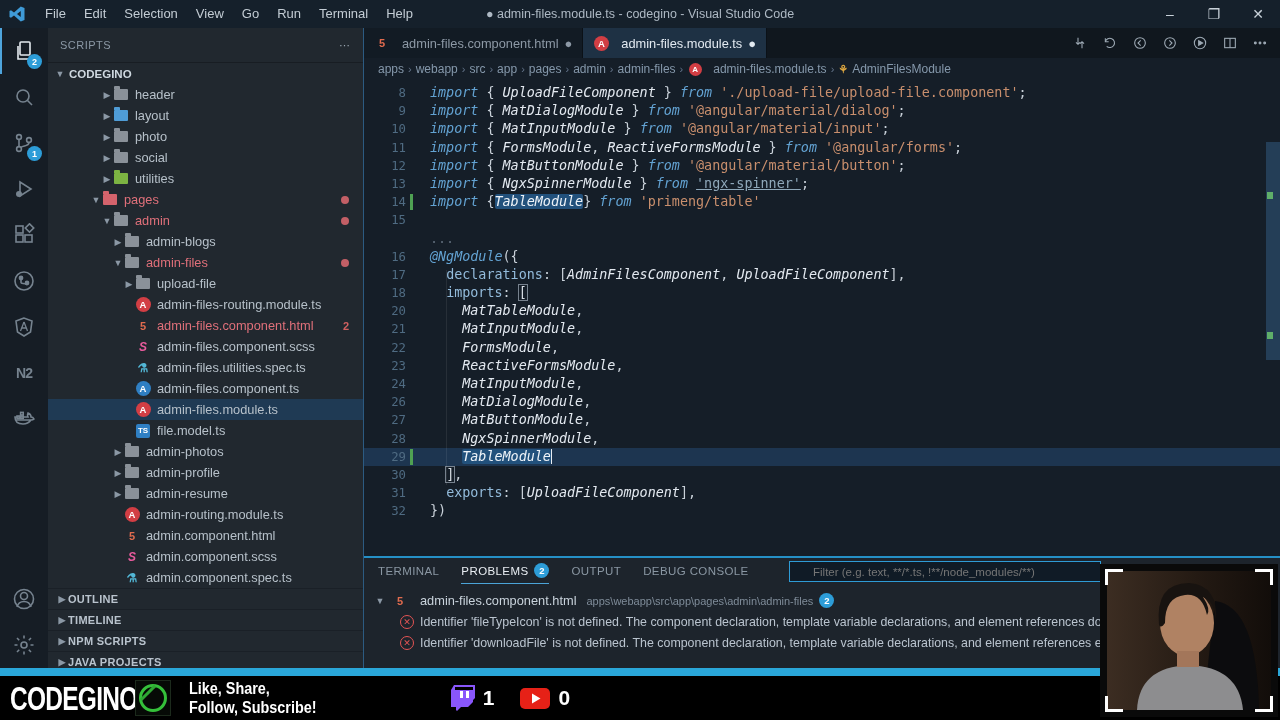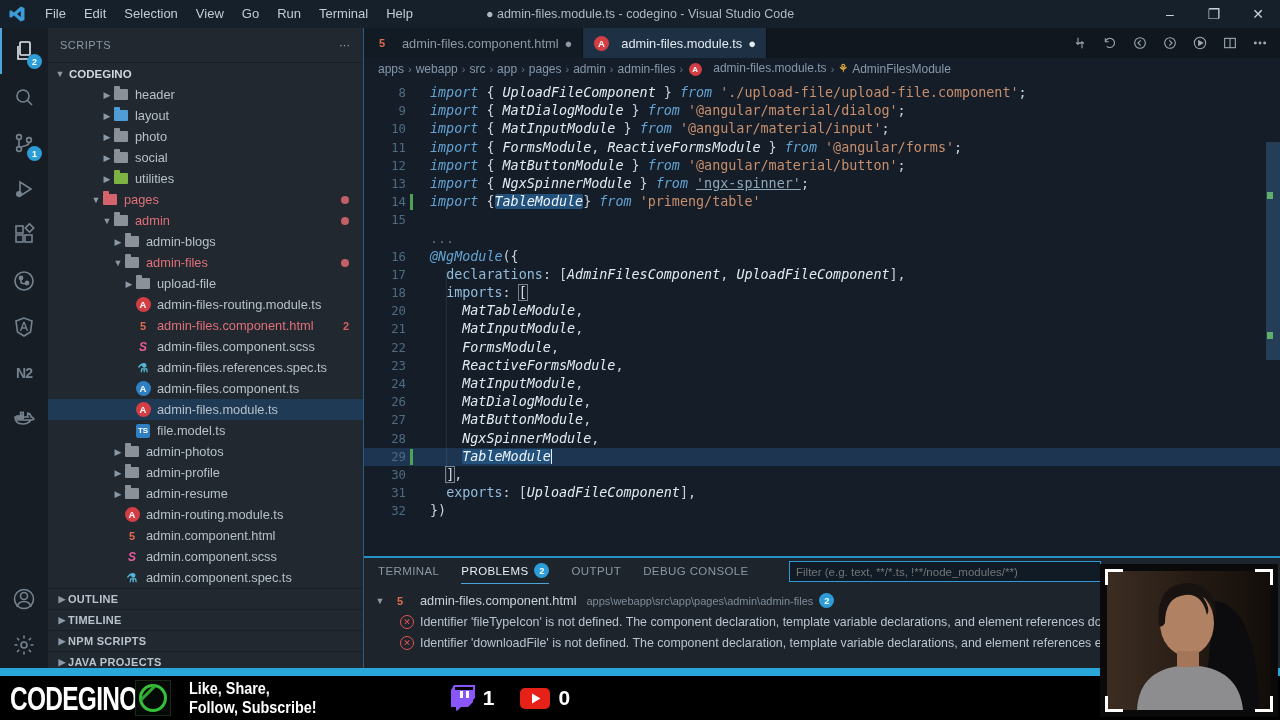--- a/index.html
+++ b/index.html
@@ -58,21 +58,21 @@
 
   
   #editor-group { flex:1; display:flex; flex-direction:column; background:#151e28; min-width:0; }
   #tabbar { height:30px; background:#10171e; display:flex; align-items:stretch; position:relative; }
   .tab { display:flex; align-items:center; padding:0 10px; gap:6px; font-size:12.8px; color:#8d99a6; background:#121b24; border-right:1px solid #0b1117; cursor:pointer; }
   .tab.active { background:#1e3144; color:#e3eaf1; }
   .tab .dirty { font-size:13px; }
   #tab-actions { margin-left:auto; display:flex; align-items:center; gap:14px; padding-right:12px; color:#9fabb6; }
   #tab-actions svg { width:16px; height:16px; }
   #breadcrumbs { height:22px; display:flex; align-items:center; padding-left:14px; color:#8598ab; font-size:12px; gap:4px; background:#151e28; white-space:nowrap; }
-  .crumb { display:flex; gap:4px; cursor:pointer; }
+  .crumb { display:flex; align-items:center; gap:4px; cursor:pointer; }
   .crumb-sep { color:#64748a; font-size:11px; }
   .crumb .i-circle { width:13px; height:13px; font-size:8px; }
   .i-symbol { color:#dba53f; font-weight:bold; font-size:11px; }
 
   
   #code { flex:1; position:relative; font-family:"DejaVu Sans Mono", monospace; font-size:13.4px; padding-top:4px; overflow:hidden; border-bottom:2px solid #2590c6; }
   .code-line { height:18.2px; line-height:18.2px; display:flex; position:relative; white-space:pre; }
   .code-line.current { background:#1d3550; }
   .gutter { width:46px; flex:none; text-align:right; color:#4f6b82; font-size:12.3px; padding-right:4px; }
   .modbar { position:absolute; left:46px; top:1px; bottom:1px; width:3px; background:#4fa153; }
@@ -91,21 +91,21 @@
   #scrollbar { position:absolute; right:0; top:0; bottom:0; width:14px; }
   #scroll-thumb { position:absolute; right:0; width:14px; background:#27445f; opacity:.85; }
   .ruler-mark { position:absolute; left:1px; width:6px; height:7px; background:#5fae69; }
 
   
   #panel { height:110px; background:#1d242c; position:relative; }
   #panel-tabs { height:26px; display:flex; align-items:center; padding-left:14px; gap:22px; font-size:11.5px; letter-spacing:.4px; color:#8a97a3; }
   .ptab { display:flex; align-items:center; gap:6px; height:26px; cursor:pointer; }
   .ptab.active { color:#e8edf2; border-bottom:1px solid #4ba4d8; }
   .ptab-badge { background:#2d9dd8; color:#fff; border-radius:8px; min-width:15px; height:15px; font-size:9.5px; display:flex; align-items:center; justify-content:center; font-weight:bold; }
-  #filter-box { position:absolute; left:425px; top:3px; width:312px; height:21px; background:#101b26; border:1px solid #2e9bd6; color:#7a8a98; font-size:11.5px; padding:0 6px; font-family:"Liberation Sans", sans-serif; }
+  #filter-box { position:absolute; left:425px; top:3px; width:312px; height:21px; background:#101b26; border:1px solid #2e9bd6; color:#7a8a98; font-size:11.5px; padding:0 23px; font-family:"Liberation Sans", sans-serif; }
   #problems { padding:6px 0 0 10px; }
   .prob-row { height:21px; display:flex; align-items:center; gap:6px; white-space:nowrap; overflow:hidden; }
   .prob-file { color:#c9d3dc; font-size:12.8px; }
   .prob-path { color:#7f8c99; font-size:11px; margin-left:4px; }
   .err-icon { width:14px; height:14px; flex:none; border:1.4px solid #e45454; border-radius:50%; color:#e45454; font-size:9px; display:flex; align-items:center; justify-content:center; margin-left:26px; }
   .prob-msg { color:#bac4cf; font-size:12.4px; }
 
   
   #statusbar { height:8px; background:#2aa7d9; }
 
@@ -391,21 +391,21 @@
         <div class="tree-row">
           <span class="ind"></span>
           <span class="ind"></span>
           <span class="ind"></span>
           <span class="ind guided"></span>
           <span class="ind guided"></span>
           <span class="chev"></span>
           <span class="ficon ">
             <span class="i-spec">⚗</span>
           </span>
-          <span class="lbl">admin-files.references.spec.ts</span>
+          <span class="lbl">admin-files.utilities.spec.ts</span>
         </div>
         <div class="tree-row">
           <span class="ind"></span>
           <span class="ind"></span>
           <span class="ind"></span>
           <span class="ind guided"></span>
           <span class="ind guided"></span>
           <span class="chev"></span>
           <span class="ficon ng-blue">
             <span class="i-circle">A</span>

